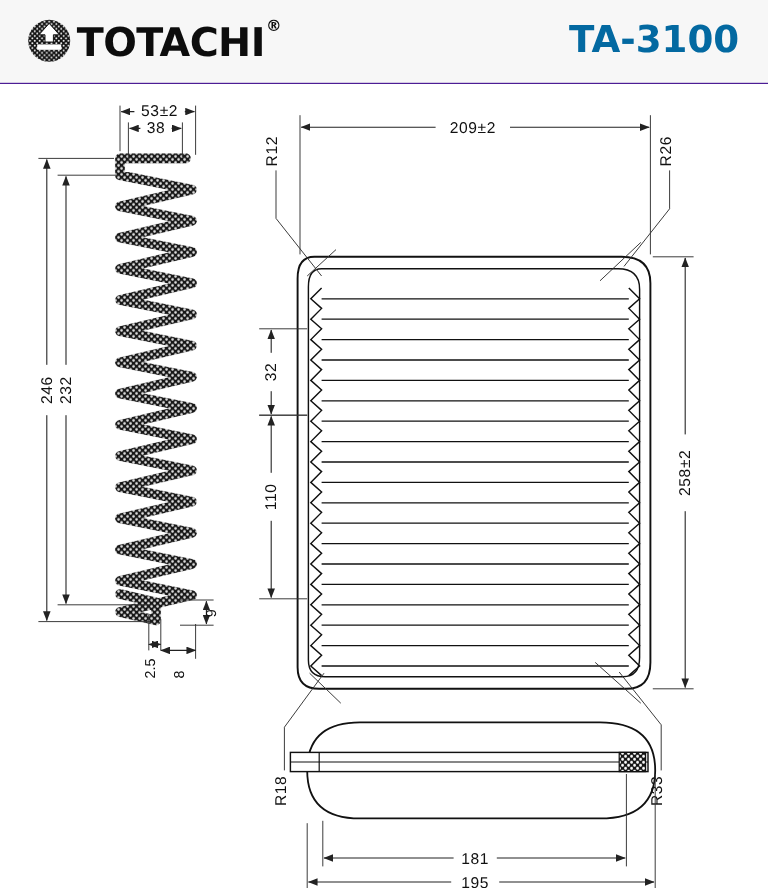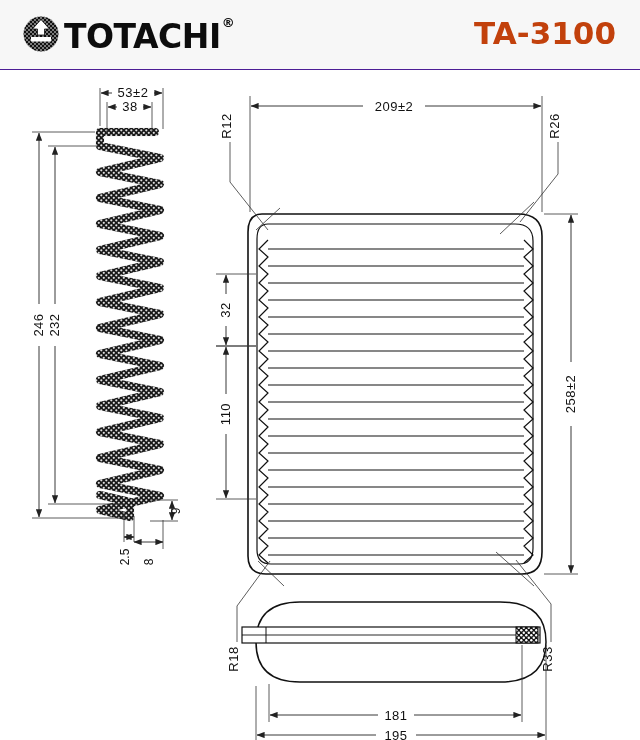--- a/index.html
+++ b/index.html
@@ -57,21 +57,21 @@
     left: 1px;
     font-family: "DejaVu Sans", sans-serif;
   }
   #part-number {
     position: absolute;
     right: 24px;
     top: 13px;
     font-family: "DejaVu Sans", sans-serif;
     font-weight: bold;
     font-size: 31px;
-    color: #c2410c;
+    color: #0369a1;
     letter-spacing: 0px;
     line-height: 40px;
   }
 
   
   #drawing {
     position: absolute;
     left: 0;
     top: 74px;
     width: 595px;

